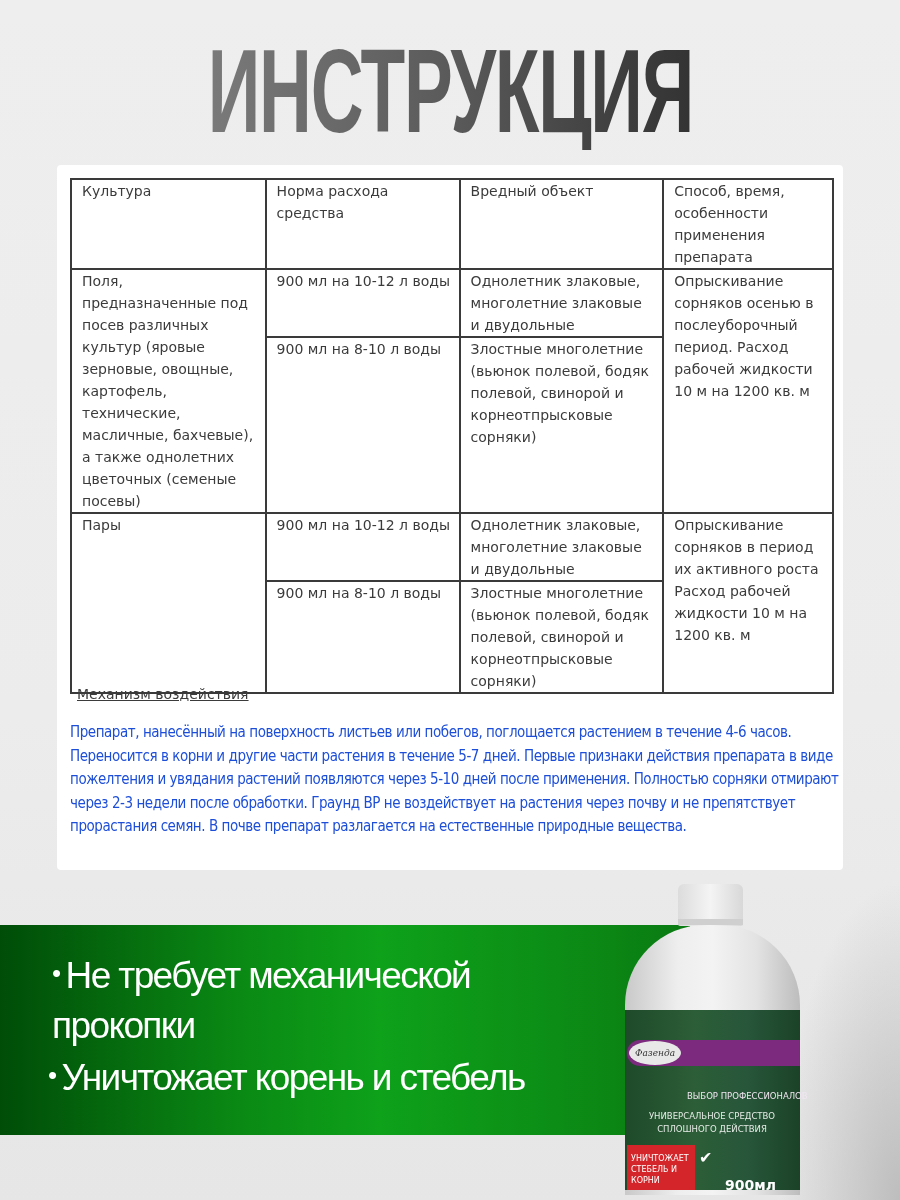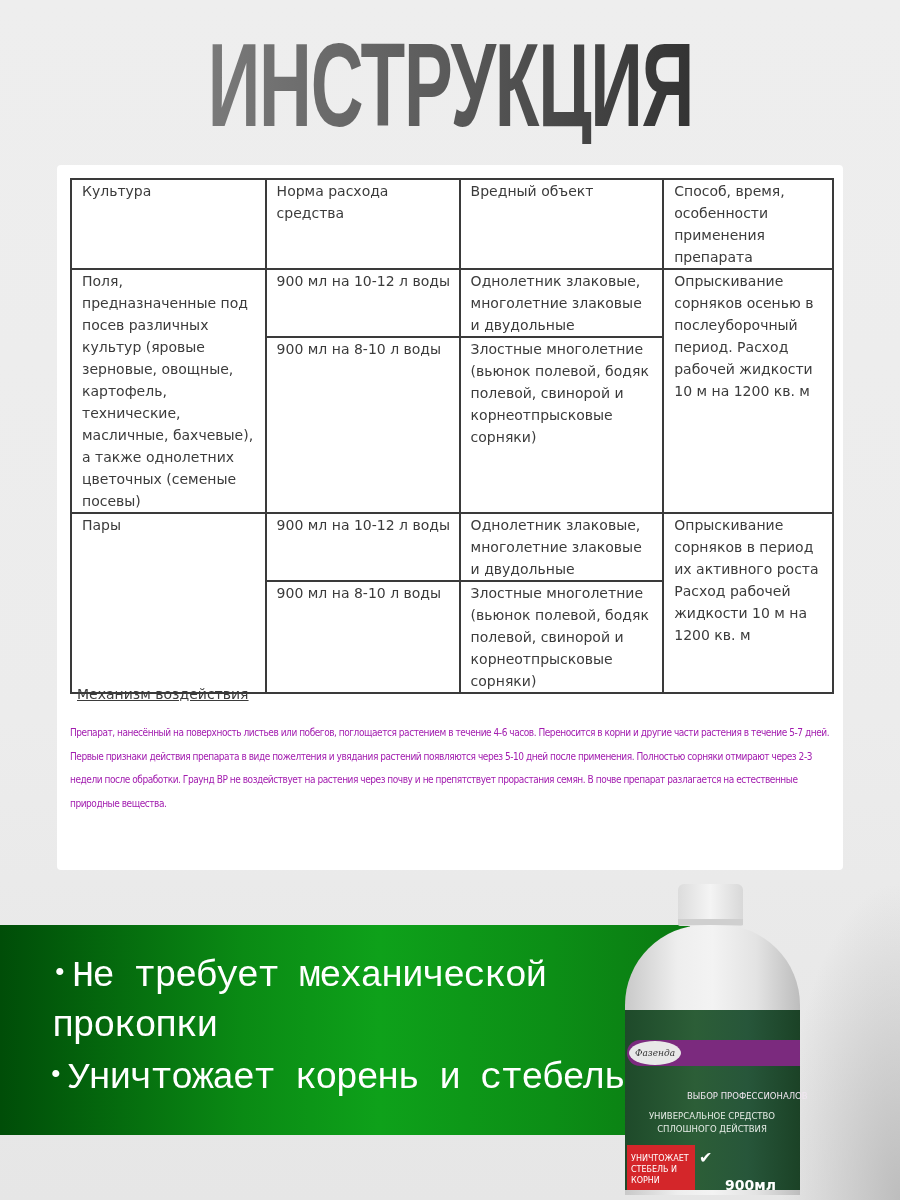--- a/index.html
+++ b/index.html
@@ -4,21 +4,21 @@
 <style>
   * { box-sizing: border-box; margin: 0; padding: 0; }
   html, body { width: 900px; height: 1200px; overflow: hidden; }
   body {
     background: linear-gradient(180deg, #eeeeee 0%, #ececec 60%, #e6e6e6 100%);
     font-family: "Liberation Sans", sans-serif;
     position: relative;
   }
   .title {
     position: absolute; left: 0; top: 20px; width: 900px; height: 130px;
-    display: flex; justify-content: center; align-items: center;
+    display: flex; justify-content: center; align-items: flex-end;
   }
   .title span {
     font-family: "Liberation Sans", sans-serif;
     font-weight: bold;
     font-size: 118px;
     letter-spacing: -2px;
     transform: scaleX(0.62);
     display: inline-block;
     background: linear-gradient(90deg, #7a7a7a 0%, #5a5a5a 50%, #333333 100%);
     -webkit-background-clip: text;
@@ -48,31 +48,31 @@
   .c3 { width: 204px; }
   .c4 { width: 170px; }
   .mech-label {
     position: absolute; left: 77px; top: 686px;
     font-family: "DejaVu Sans", sans-serif;
     font-size: 14px; color: #3b3b3b; text-decoration: underline;
   }
   .mech-text {
     position: absolute; left: 70px; top: 721px; width: 770px;
     font-family: "DejaVu Sans Condensed", "DejaVu Sans", sans-serif;
-    font-size: 10px; color: #a21caf;
+    font-size: 15px; color: #1d4ed8;
     line-height: 23.5px;
     letter-spacing: -0.45px;
   }
   .banner {
     position: absolute; left: 0; top: 925px; width: 690px; height: 210px;
     background: linear-gradient(90deg, #004d08 0%, #0a8a14 35%, #0ea11a 55%, #0c8e16 80%, #0a7a12 100%);
   }
   .bullet {
     position: absolute; color: #ffffff;
-    font-family: Liberation Mono, monospace;
+    font-family: Liberation Sans, sans-serif;
     font-size: 37px; letter-spacing: -1.6px; line-height: 50px;
   }
   .b1 { left: 52px; top: 948px; width: 560px; }
   .b2 { left: 48px; top: 1050px; width: 600px; }
   .dot { font-size: 26px; vertical-align: 6px; margin-right: 6px; }
   
   .bottle { position: absolute; left: 625px; top: 875px; width: 200px; height: 310px; }
   .cap {
     position: absolute; left: 53px; top: 9px; width: 65px; height: 42px;
     background: linear-gradient(90deg, #dcdcdc, #f4f4f4 50%, #d8d8d8);

